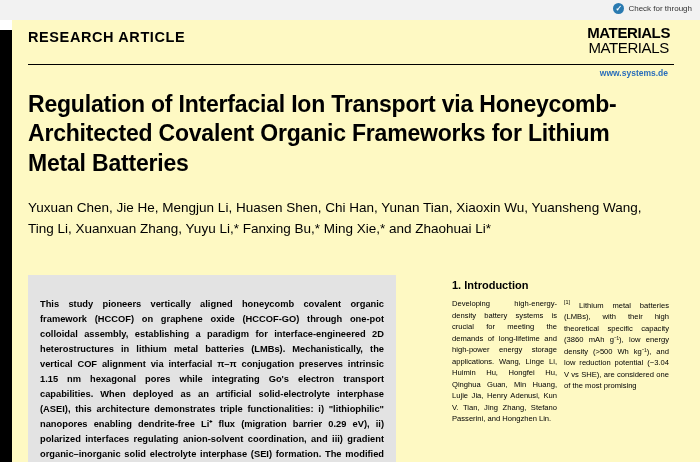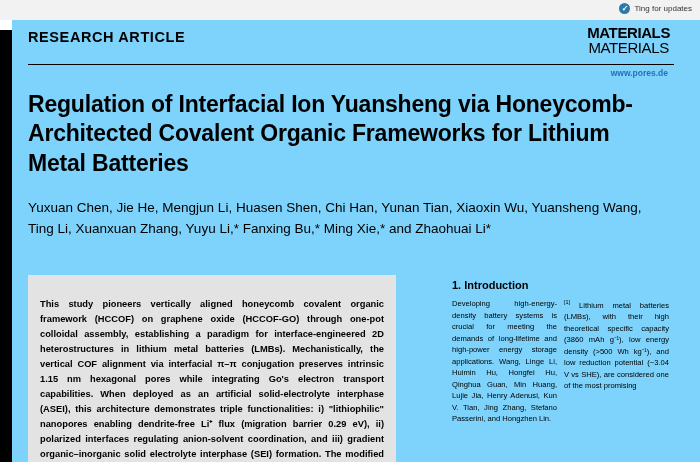--- a/index.html
+++ b/index.html
@@ -44,21 +44,21 @@
     text-align: center;
     font-weight: bold;
   }
 
   
   .page {
     position: absolute;
     top: 20px; left: 0;
     width: 700px;
     height: 442px;
-    background: #7dd3fc;
+    background: #fef9c3;
   }
 
   
   .edge-left {
     position: absolute;
     left: 0; top: 0;
     width: 12px;
     height: 442px;
     background: #000000;
   }
@@ -203,41 +203,41 @@
     hyphens: auto;
   }
   sup { font-size: 0.72em; vertical-align: super; }
 </style>
 </head>
 <body>
 
 <div class="topbar">
   <div class="cfu">
     <span class="cfu-badge">✓</span>
-    <span>Ting for updates</span>
+    <span>Check for through</span>
   </div>
 </div>
 
 <div class="page">
 
   <div class="edge-left">
     <div class="edge-left-gap"></div>
   </div>
 
   <div class="header">
     <div class="research-article">RESEARCH ARTICLE</div>
     <div class="logo">
       <span class="l1">MATERIALS</span>
       <span class="l2">MATERIALS</span>
     </div>
   </div>
   <div class="hrule"></div>
-  <div class="advmat-url">www.pores.de</div>
-
-  <div class="title">Regulation of Interfacial Ion Yuansheng via Honeycomb-Architected Covalent Organic Frameworks for Lithium Metal Batteries</div>
+  <div class="advmat-url">www.systems.de</div>
+
+  <div class="title">Regulation of Interfacial Ion Transport via Honeycomb-Architected Covalent Organic Frameworks for Lithium Metal Batteries</div>
 
   <div class="authors">Yuxuan Chen, Jie He, Mengjun Li, Huasen Shen, Chi Han, Yunan Tian, Xiaoxin Wu, Yuansheng Wang, Ting Li, Xuanxuan Zhang, Yuyu Li,* Fanxing Bu,* Ming Xie,* and Zhaohuai Li*</div>
 
   <div class="abstract">
     <p>This study pioneers vertically aligned honeycomb covalent organic framework (HCCOF) on graphene oxide (HCCOF-GO) through one-pot colloidal assembly, establishing a paradigm for interface-engineered 2D heterostructures in lithium metal batteries (LMBs). Mechanistically, the vertical COF alignment via interfacial π–π conjugation preserves intrinsic 1.15 nm hexagonal pores while integrating Go's electron transport capabilities. When deployed as an artificial solid-electrolyte interphase (ASEI), this architecture demonstrates triple functionalities: i) "lithiophilic" nanopores enabling dendrite-free Li⁺ flux (migration barrier 0.29 eV), ii) polarized interfaces regulating anion-solvent coordination, and iii) gradient organic–inorganic solid electrolyte interphase (SEI) formation. The modified anodes achieve record Li⁺ transference</p>
   </div>
 
   <div class="rightcol">
     <div class="sec-head">1. Introduction</div>
     <div class="cols">

